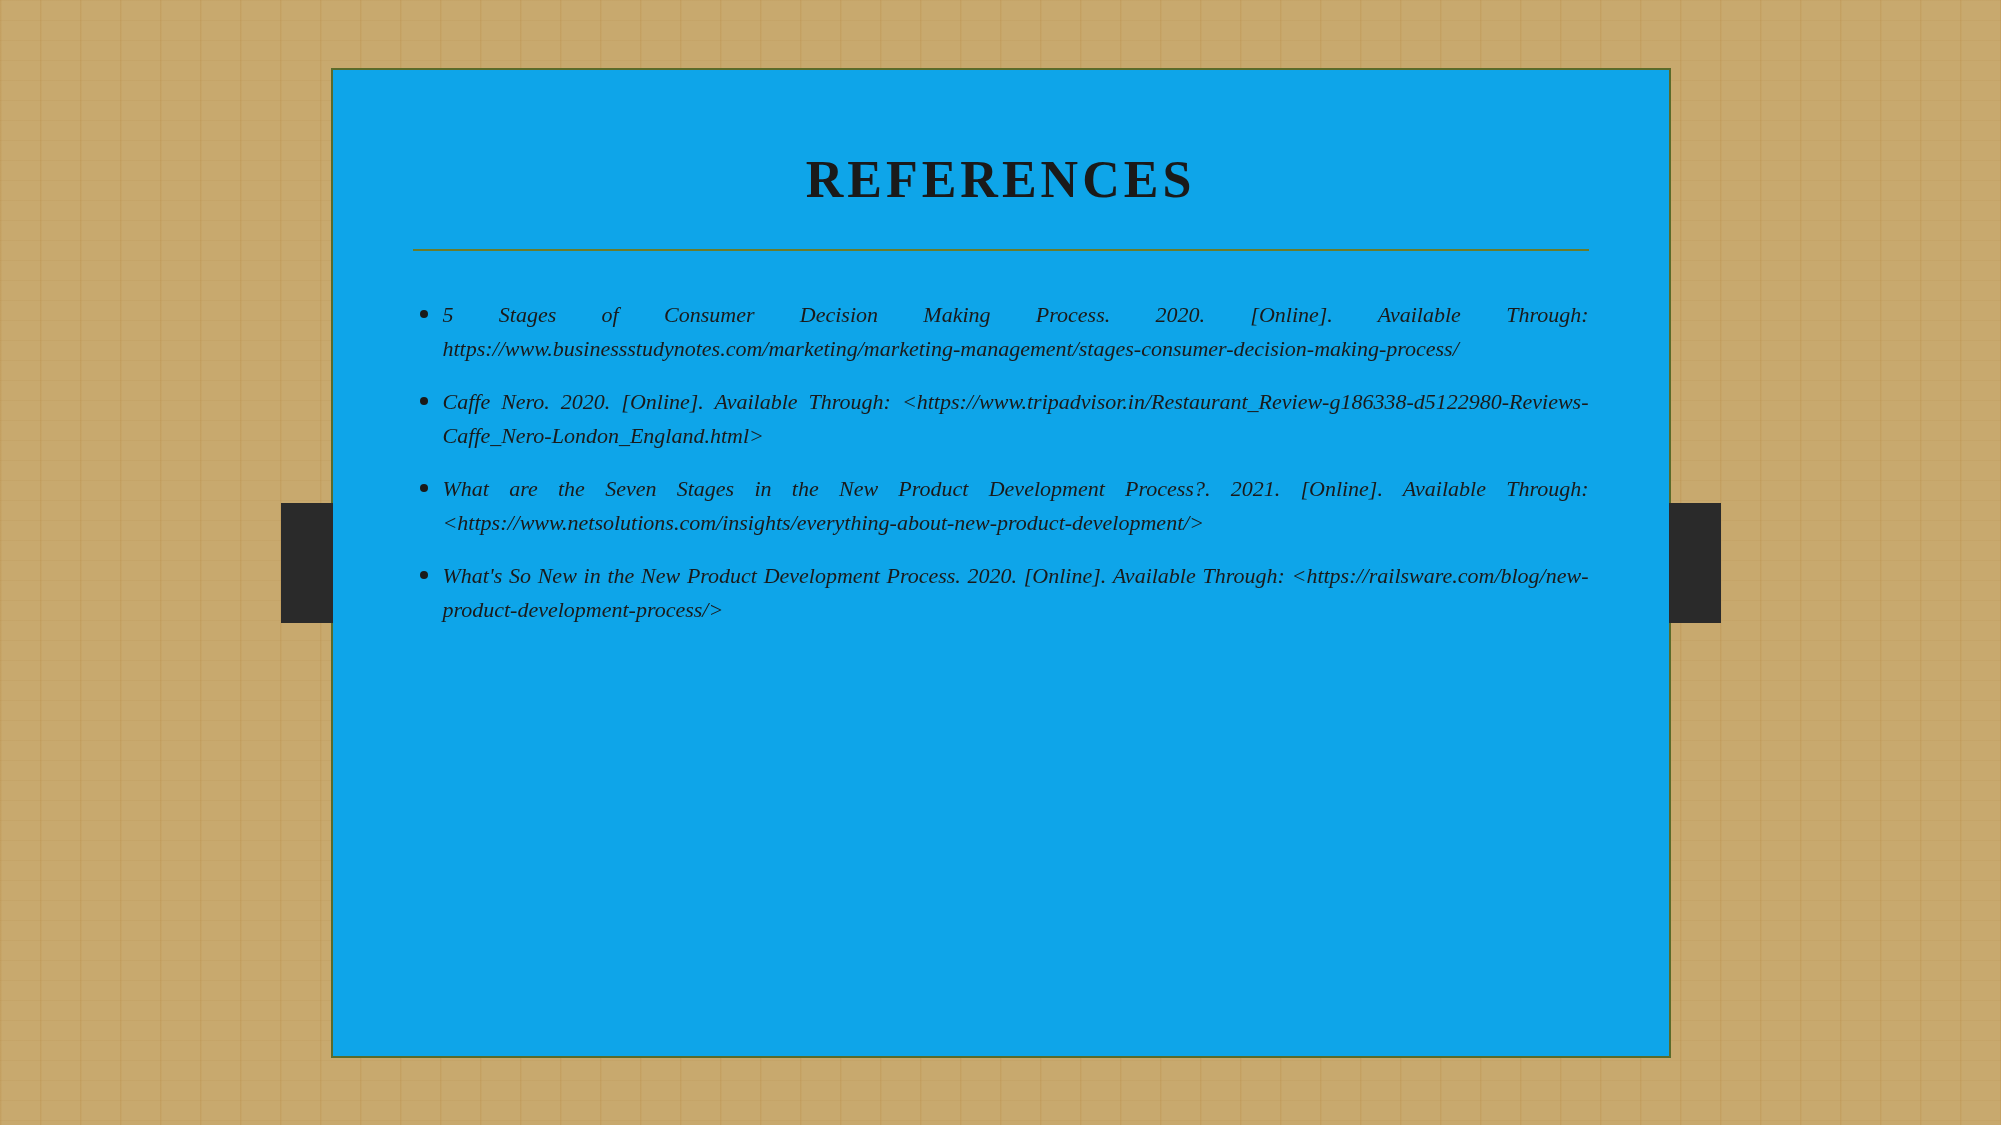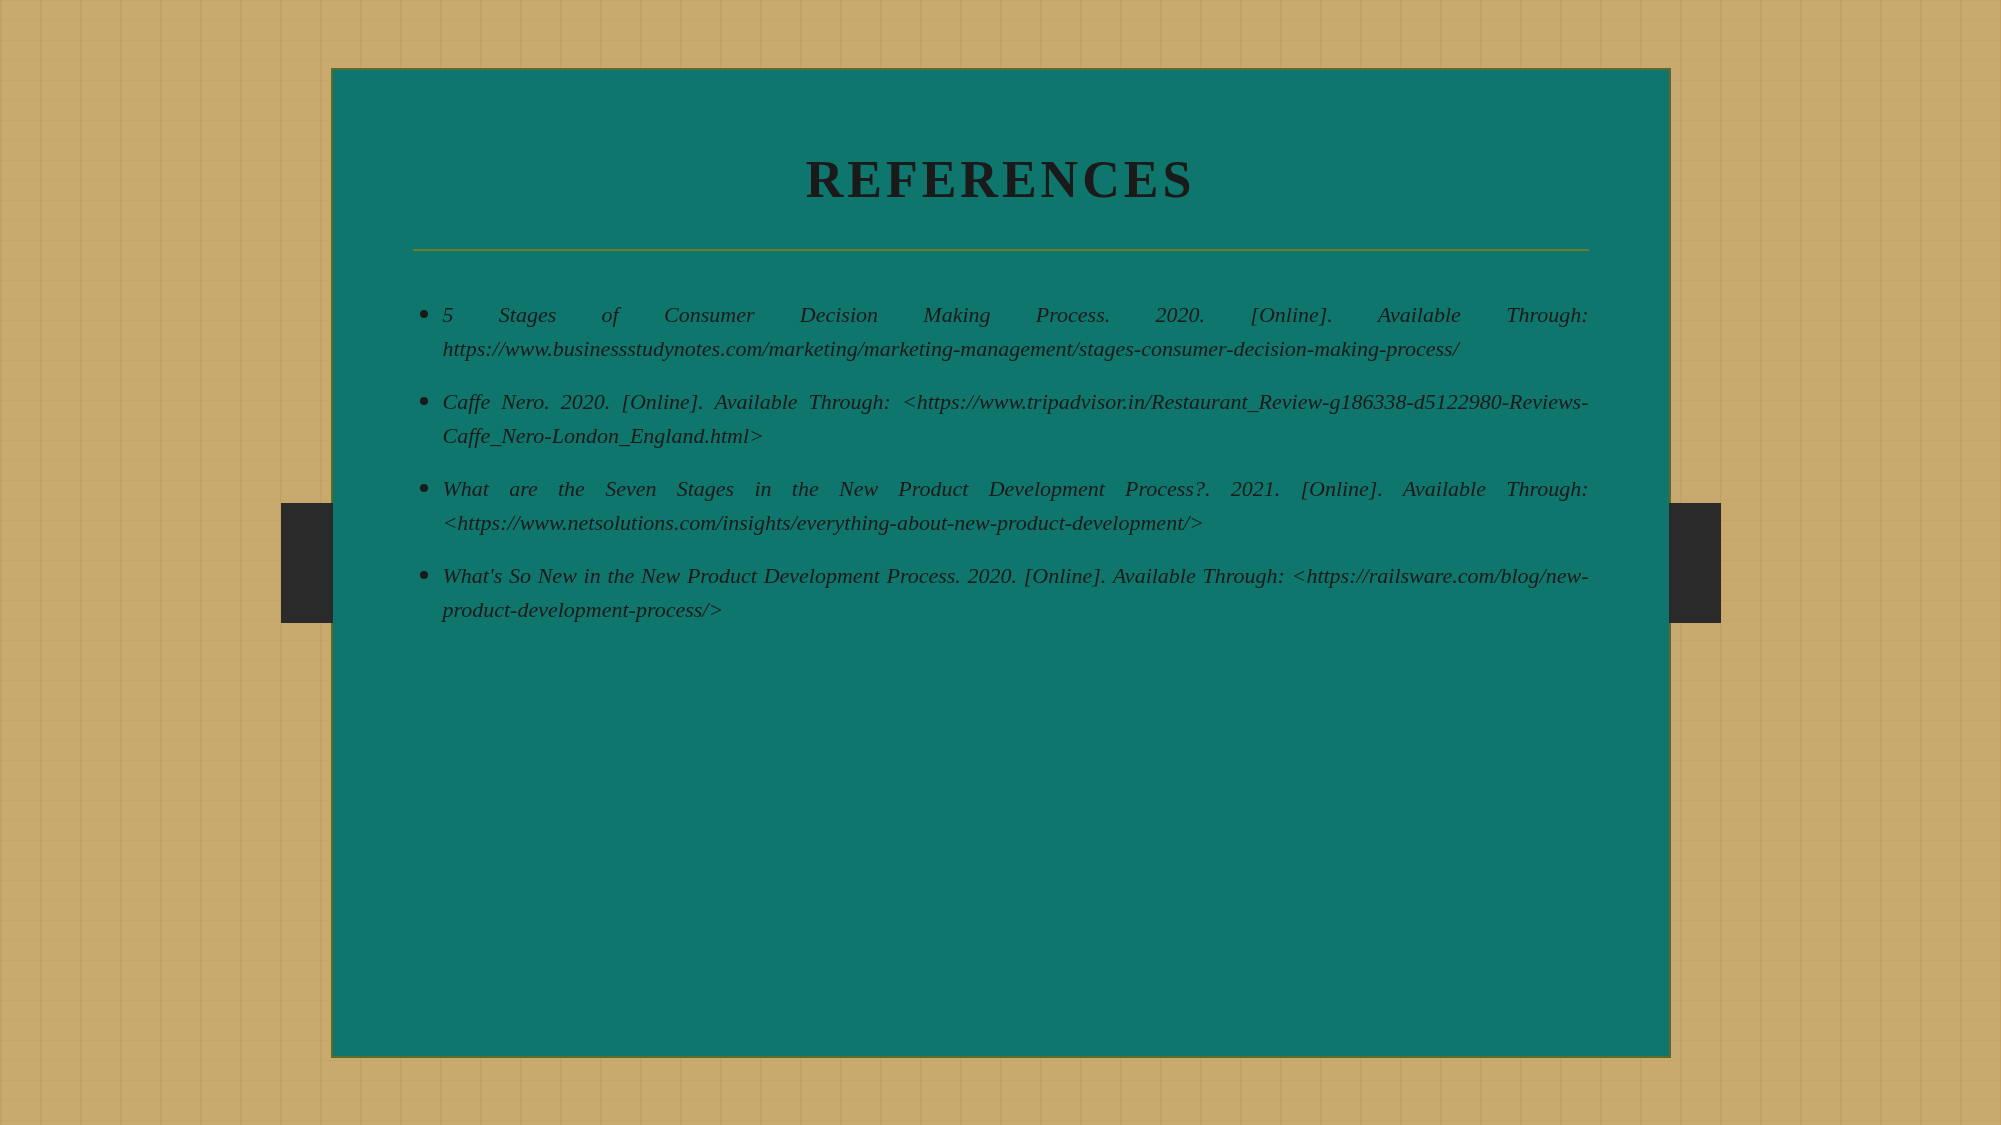--- a/index.html
+++ b/index.html
@@ -28,21 +28,21 @@
         );
       display: flex;
       align-items: center;
       justify-content: center;
       font-family: 'Times New Roman', Times, serif;
     }
 
     .slide-wrapper {
       width: 1340px;
       height: 990px;
-      background: #0f766e;
+      background: #0ea5e9;
       border: 2px solid #5a6b2a;
       position: relative;
       display: flex;
       flex-direction: column;
       padding: 60px 80px 60px 80px;
     }
 
     
     .side-tab-left {
       position: absolute;

